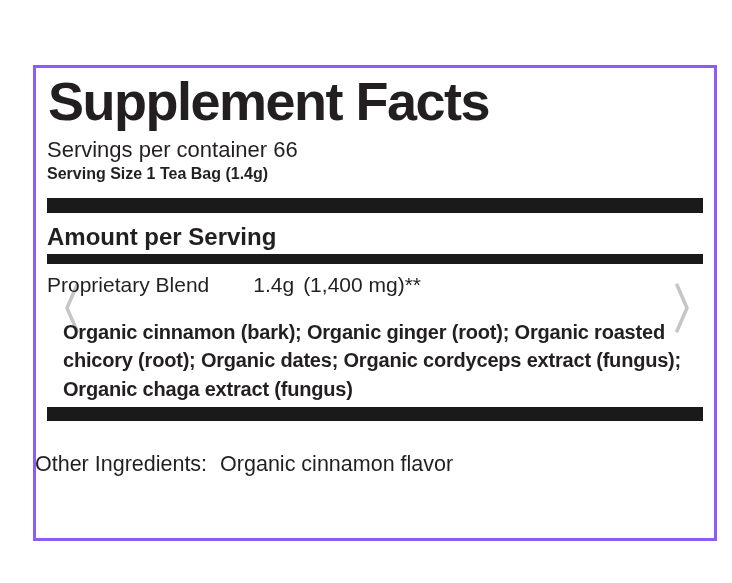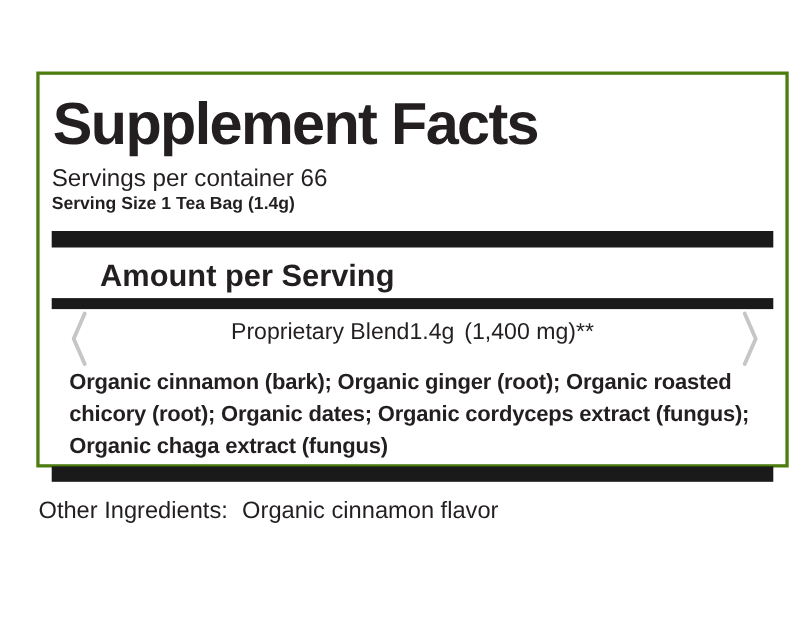--- a/index.html
+++ b/index.html
@@ -19,47 +19,47 @@
     background:none; border:none; cursor:pointer;
     width:20px; height:56px; padding:0;
   }
   .chev-btn.prev { left:62px; top:281px; }
   .chev-btn.next { left:672px; top:281px; }
 
   
   .panel {
     position:absolute; z-index:1;
     left:33px; top:65px;
-    width:684px; height:360px;
-    border:3px solid #4d7c0f;
+    width:684px; height:476px;
+    border:3px solid #8b5cf6;
     background:transparent;
-    padding:12px 11px;
+    padding:0 11px;
   }
   .title {
     margin:6px 0 0 1px;
     font-size:54px;
     font-weight:bold;
     letter-spacing:-1.5px;
     line-height:1.0;
     white-space:nowrap;
   }
   .servings { margin-top:9px; font-size:22px; line-height:1.18; }
   .serving-size { margin-top:2px; font-size:16px; font-weight:bold; line-height:1.18; }
 
   .bar { background:#1a1a1a; }
   .bar.thick-top { height:15px; margin-top:14px; }
   .bar.medium { height:10px; margin-top:4px; }
   .bar.thick-bottom { height:14px; margin-top:3px; }
 
-  .amount-heading { margin-top:10px; font-size:28px; font-weight:bold; line-height:1.15;margin-left:44px; }
+  .amount-heading { margin-top:10px; font-size:24px; font-weight:bold; line-height:1.15; }
 
   .blend-row {
     margin-top:9px;
-    display:flex; justify-content:center; align-items:baseline;
-    font-size:21px; line-height:1.15;
+    display:flex; justify-content:flex-start; align-items:baseline;
+    font-size:21px; line-height:1.15;gap:44px;
   }
   .blend-amounts .mg { margin-left:9px; }
 
   .components {
     margin-top:20px;
     padding-left:16px;
     width:652px;
     font-size:20px;
     line-height:1.44;
     letter-spacing:-0.2px;

